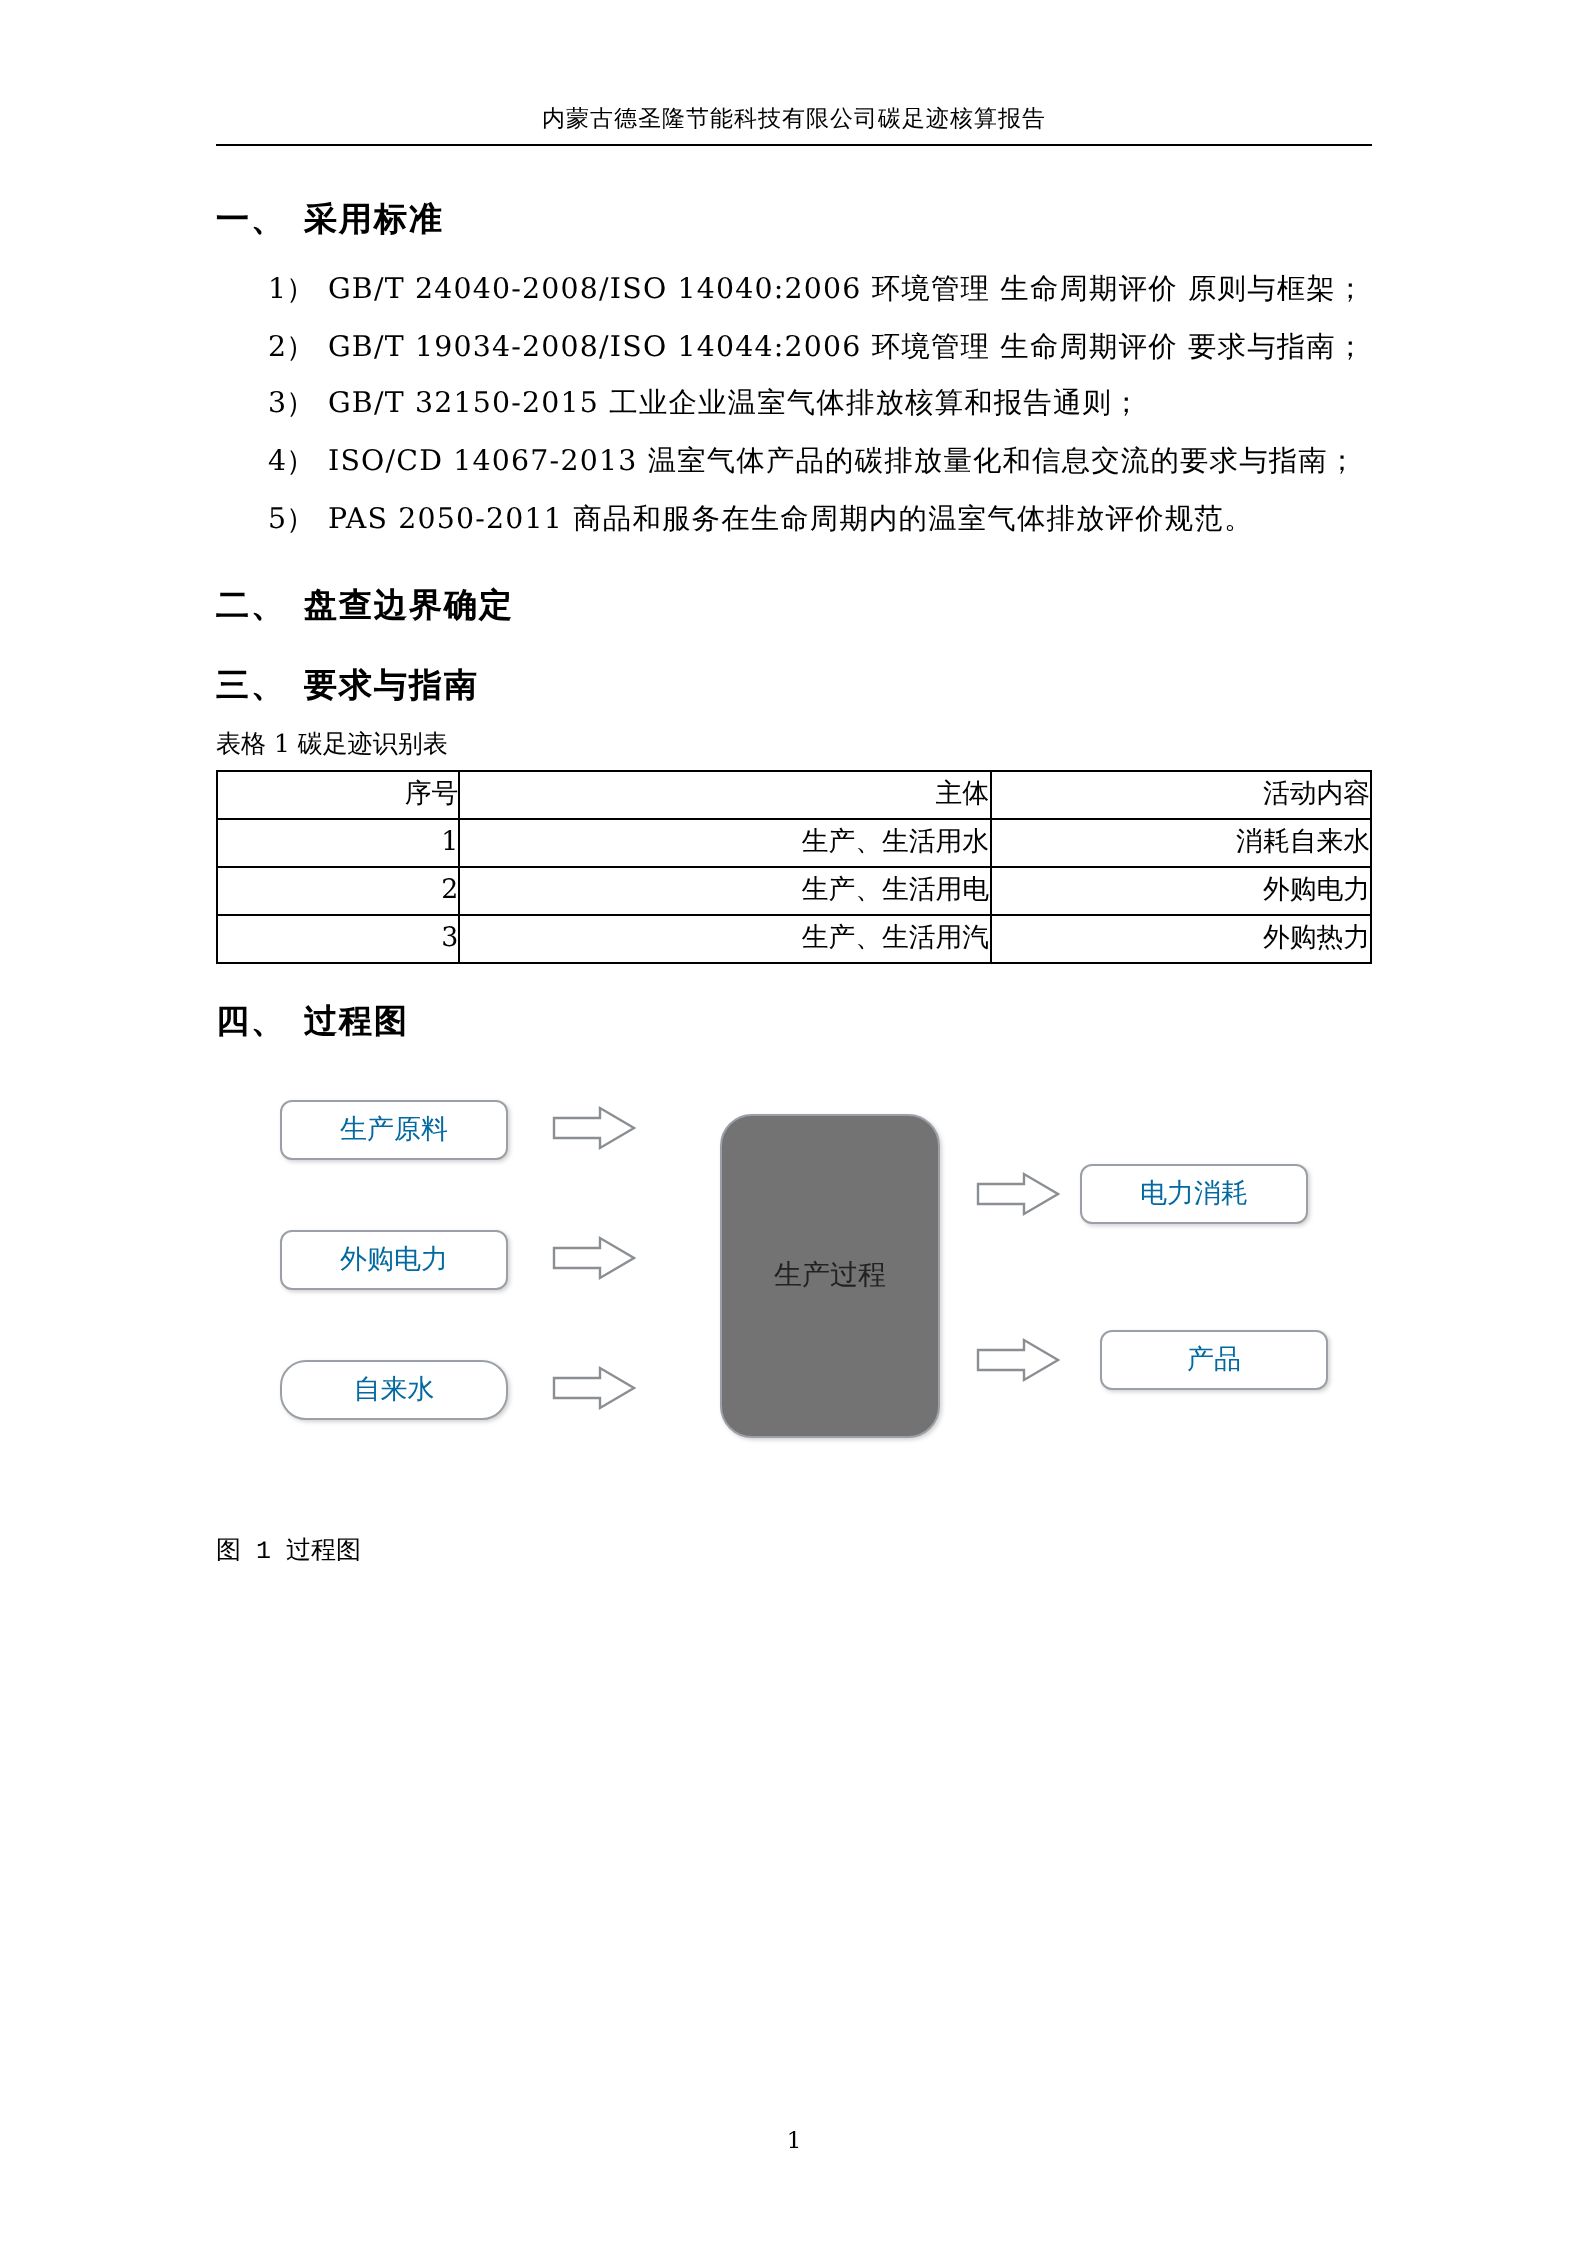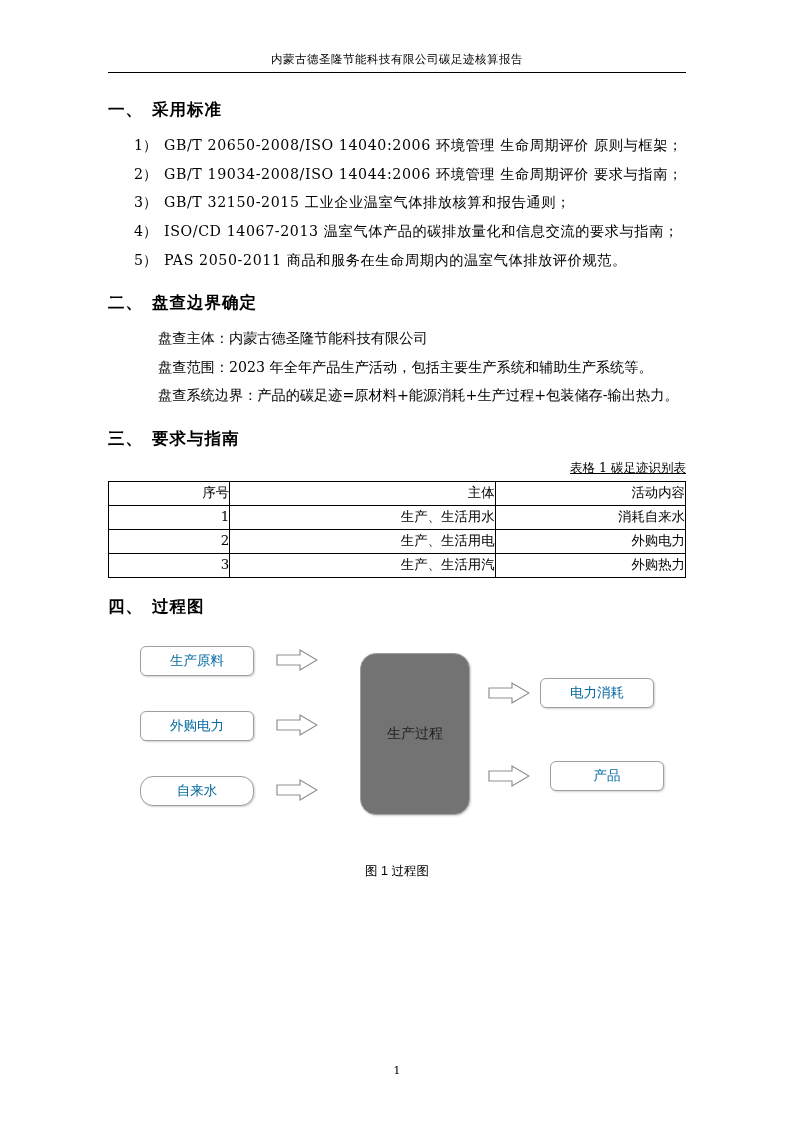--- a/index.html
+++ b/index.html
@@ -74,25 +74,24 @@
     font-family: "DejaVu Serif", serif;
     line-height: 2.0;
     margin: 0;
     text-indent: 28px;
     text-align: justify;
   }
   .indent-block { padding-left: 22px; }
 
   
   .tbl-caption {
-    text-align: right;
+    text-align: left;
     font-size: 12.5px;
     font-family: "DejaVu Serif", serif;
     margin: 6px 0 4px 0;
-    text-decoration: underline;
   }
   table.ft {
     border-collapse: collapse;
     width: 100%;
     font-size: 13.4px;
     font-family: "DejaVu Serif", serif;
   }
   table.ft th, table.ft td {
     border: 1px solid #000;
     text-align: right;
@@ -139,23 +138,22 @@
     font-family: "DejaVu Sans", sans-serif;
     color: #222;
     box-shadow: 1px 1px 2px rgba(0,0,0,0.18);
   }
   .arrow {
     position: absolute;
     width: 42px;
     height: 24px;
   }
   .fig-caption {
-    text-align: center;
     font-size: 12.5px;
-    font-family: Liberation Sans, sans-serif;
+    font-family: Liberation Mono, monospace;
     margin-top: 12px;
   }
   .page-num {
     position: absolute;
     bottom: 46px;
     left: 0;
     width: 794px;
     text-align: center;
     font-size: 11.5px;
     font-family: "DejaVu Serif", serif;
@@ -169,21 +167,21 @@
   <div class="doc-header">内蒙古德圣隆节能科技有限公司碳足迹核算报告</div>
 
   <h2 class="sec">
     <span class="num">一、</span>
     <span>采用标准</span>
   </h2>
 
   <ol class="std">
     <li>
       <span class="mk">1）</span>
-      <span class="txt sp">GB/T 20650-2008/ISO 14040:2006 环境管理 生命周期评价 原则与框架；</span>
+      <span class="txt sp">GB/T 24040-2008/ISO 14040:2006 环境管理 生命周期评价 原则与框架；</span>
     </li>
     <li>
       <span class="mk">2）</span>
       <span class="txt sp">GB/T 19034-2008/ISO 14044:2006 环境管理 生命周期评价 要求与指南；</span>
     </li>
     <li>
       <span class="mk">3）</span>
       <span class="txt sp">GB/T 32150-2015 工业企业温室气体排放核算和报告通则；</span>
     </li>
     <li>
@@ -194,25 +192,20 @@
       <span class="mk">5）</span>
       <span class="txt sp">PAS 2050-2011 商品和服务在生命周期内的温室气体排放评价规范。</span>
     </li>
   </ol>
 
   <h2 class="sec tight">
     <span class="num">二、</span>
     <span>盘查边界确定</span>
   </h2>
 
-  <div class="indent-block">
-    <p class="body">盘查主体：内蒙古德圣隆节能科技有限公司</p>
-    <p class="body">盘查范围：2023 年全年产品生产活动，包括主要生产系统和辅助生产系统等。</p>
-    <p class="body">盘查系统边界：产品的碳足迹=原材料+能源消耗+生产过程+包装储存-输出热力。</p>
-  </div>
 
   <h2 class="sec tight">
     <span class="num">三、</span>
     <span>要求与指南</span>
   </h2>
 
   <div class="tbl-caption">表格 1 碳足迹识别表</div>
 
   <table class="ft">
     <colgroup>

